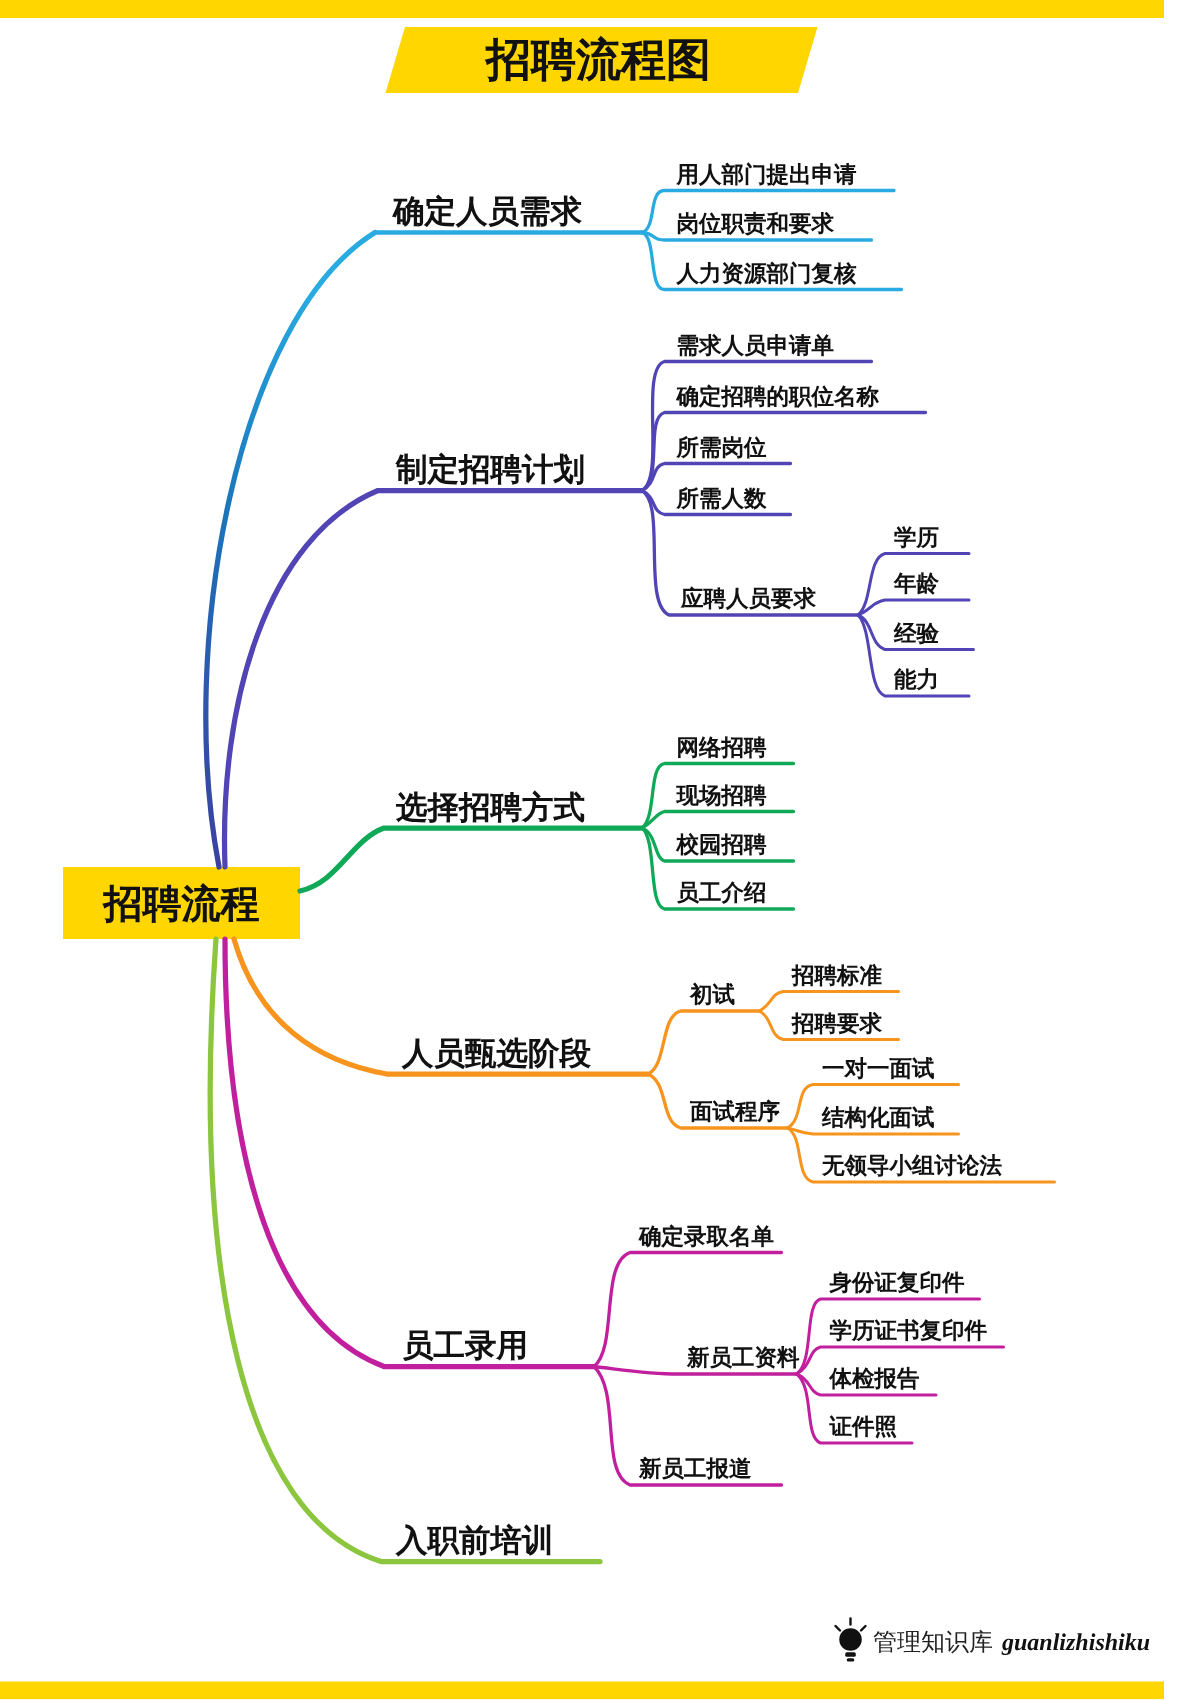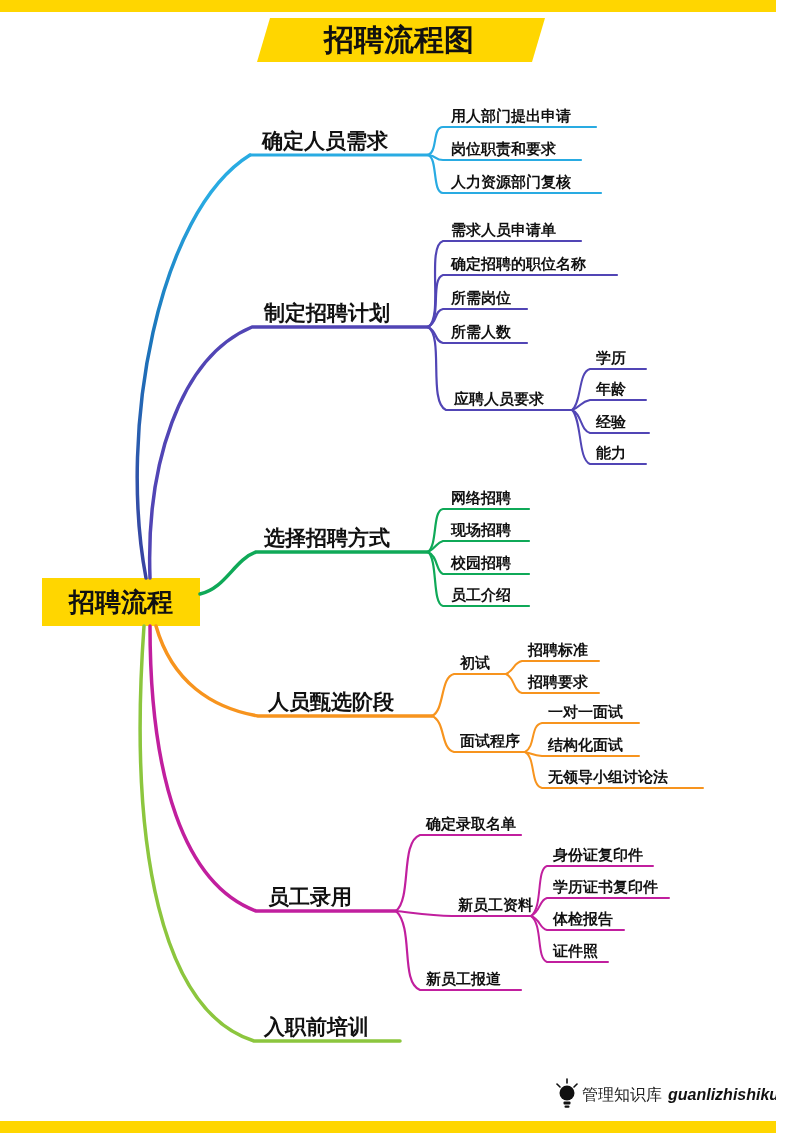--- a/index.html
+++ b/index.html
@@ -1,18 +1,18 @@
 <!DOCTYPE html>
 <html><head>
 <meta charset="utf-8">
 <style>
   html,body{margin:0;padding:0;background:#ffffff;}
   .page{
     position:relative;width:776px;height:1133px;background:#ffffff;overflow:hidden;
-    font-family:Liberation Sans, sans-serif;
+    font-family:Liberation Serif, serif;
   }
   svg{position:absolute;left:0;top:0;}
   path,line{fill:none;stroke-linecap:round;stroke-linejoin:round;}
   text{fill:#111111;}
   .title-text{font-size:30px;font-weight:bold;}
   .root-text{font-size:26px;font-weight:bold;}
   .lv1{font-size:21px;font-weight:bold;}
   .lv2{font-size:15px;font-weight:600;}
   .lv3{font-size:15px;font-weight:600;}
   .footer-cn{font-size:16px;fill:#222222;}

